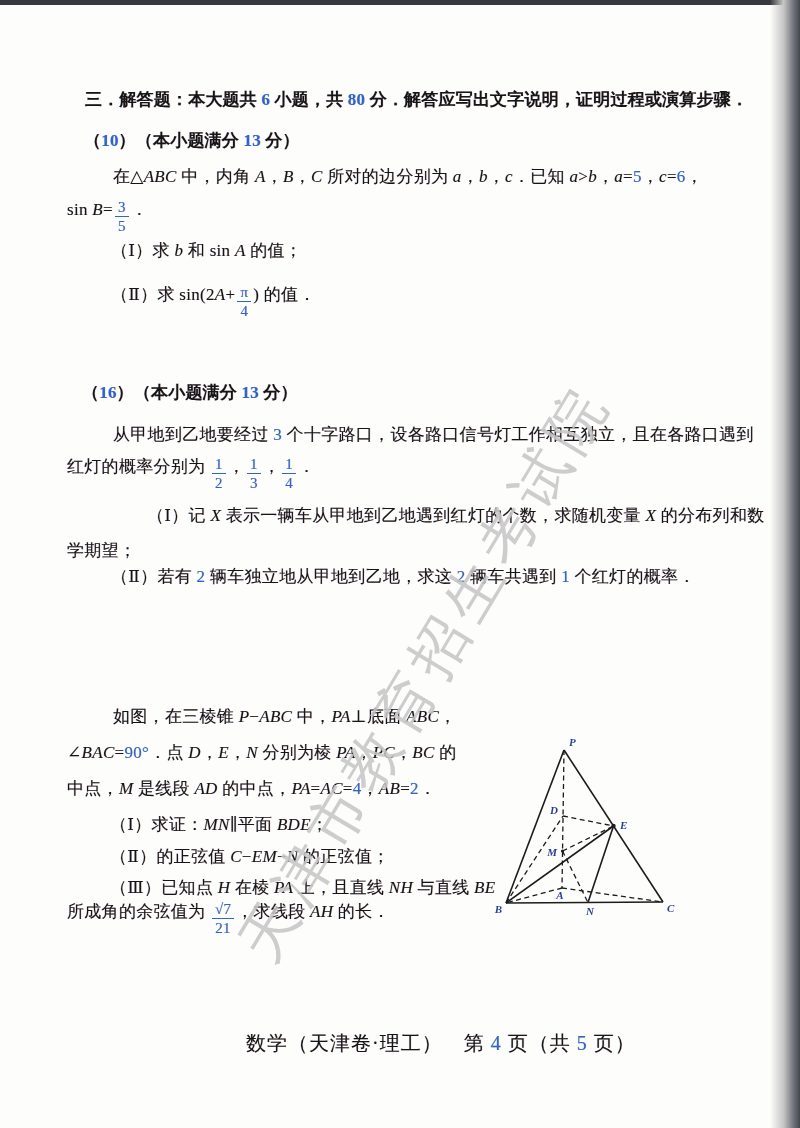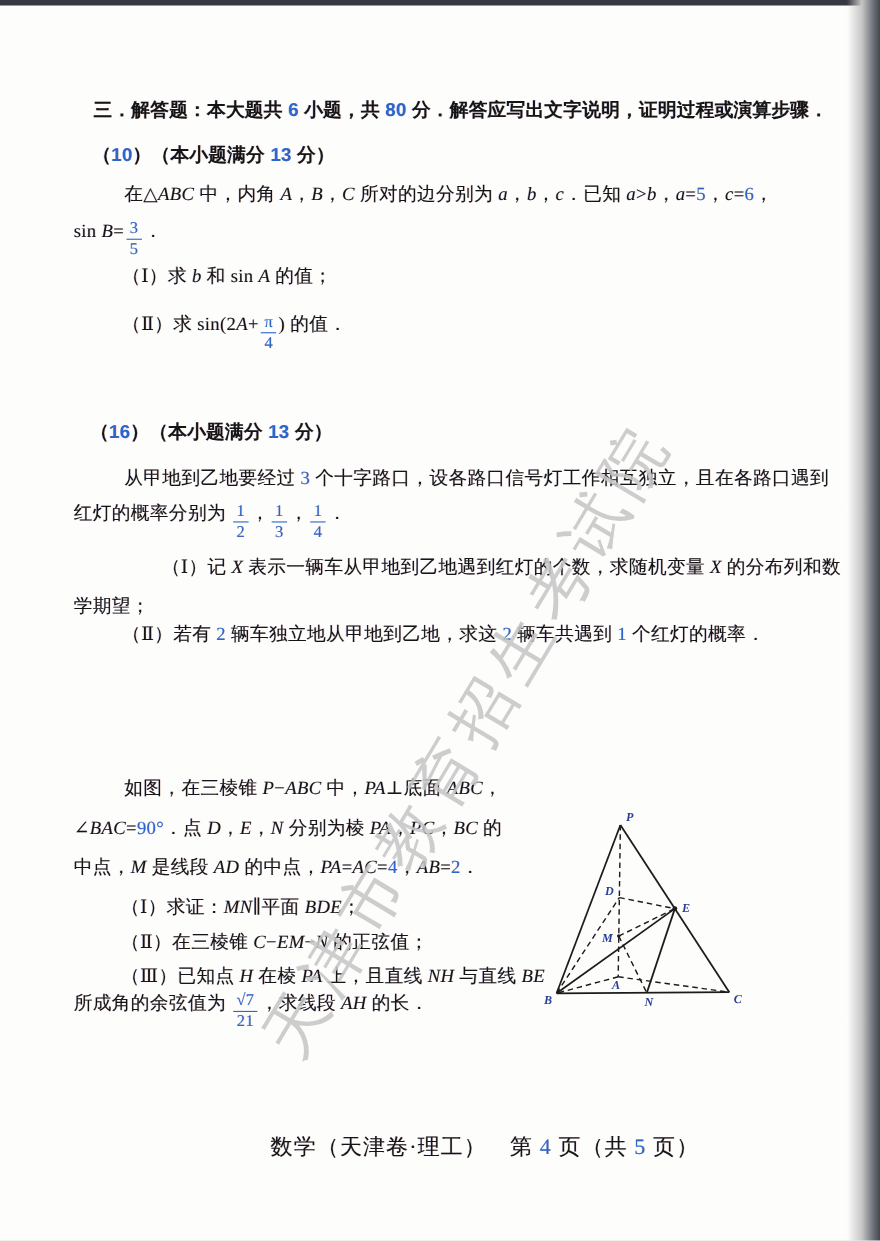--- a/index.html
+++ b/index.html
@@ -3,21 +3,21 @@
 <meta charset="utf-8">
 <style>
   html,body{margin:0;padding:0;background:#d9d9d9;}
   .page{position:relative;width:800px;height:1128px;margin:0 auto;background:#fdfdfc;overflow:hidden;
         font-family:"Liberation Serif","DejaVu Serif",serif;color:#151515;}
   .topbar{position:absolute;left:0;top:0;width:800px;height:5px;background:#363940;}
   .edge-right{position:absolute;top:0;right:0;width:30px;height:1128px;
         background:linear-gradient(to right, rgba(200,200,200,0) 0%, #c6c6c6 45%, #70747c 78%, #43464d 100%);}
   .line{position:absolute;white-space:nowrap;font-size:17px;line-height:24px;letter-spacing:0.3px;
         text-shadow:0.5px 0 rgba(190,60,20,0.22), -0.5px 0 rgba(30,70,200,0.22);}
-  .hd{font-family:Liberation Sans, sans-serif;font-weight:700;letter-spacing:0.2px;text-align:center;}
+  .hd{font-family:Liberation Serif, serif;font-weight:700;letter-spacing:0.2px;text-align:center;}
   .it{font-style:italic;}
   .n{color:#2a66cc;}
   .frac{display:inline-block;text-align:center;vertical-align:-1.05em;line-height:1.08;margin:0 2px;font-size:15px;}
   .frac .fn{display:block;border-bottom:1.3px solid currentColor;padding:0 3px 1px;}
   .frac .fd{display:block;padding-top:1px;}
   .watermark{position:absolute;left:95px;top:635px;width:660px;height:76px;line-height:76px;text-align:center;
         transform:rotate(-59deg);transform-origin:center;color:#c7c7c7;font-size:58px;letter-spacing:8px;
         white-space:nowrap;z-index:6;pointer-events:none;opacity:0.88;}
   .figure{position:absolute;left:488px;top:728px;width:200px;height:200px;}
   .figure .edge{stroke:#1c1c1c;stroke-width:1.6;fill:none;}
@@ -49,21 +49,21 @@
   <div class="line" style="left:113px;top:423px;"><span class="">从甲地到乙地要经过 </span><span class="n">3</span><span class=""> 个十字路口，设各路口信号灯工作相互独立，且在各路口遇到</span></div>
   <div class="line" style="left:67px;top:455px;"><span class="">红灯的概率分别为 </span><span class="frac n"><span class="fn">1</span><span class="fd">2</span></span><span class="">，</span><span class="frac n"><span class="fn">1</span><span class="fd">3</span></span><span class="">，</span><span class="frac n"><span class="fn">1</span><span class="fd">4</span></span><span class="">．</span></div>
   <div class="line" style="left:118px;top:504px;margin-left:29px;"><span class="">（Ⅰ）记 </span><span class="it">X</span><span class=""> 表示一辆车从甲地到乙地遇到红灯的个数，求随机变量 </span><span class="it">X</span><span class=""> 的分布列和数</span></div>
   <div class="line" style="left:67px;top:539px;text-align:center;"><span class="">学期望；</span></div>
   <div class="line" style="left:111px;top:565px;"><span class="">（Ⅱ）若有 </span><span class="n">2</span><span class=""> 辆车独立地从甲地到乙地，求这 </span><span class="n">2</span><span class=""> 辆车共遇到 </span><span class="n">1</span><span class=""> 个红灯的概率．</span></div>
 
   <div class="line" style="left:113px;top:705px;"><span class="">如图，在三棱锥 </span><span class="it">P</span><span class="">−</span><span class="it">ABC</span><span class=""> 中，</span><span class="it">PA</span><span class="">⊥底面 </span><span class="it">ABC</span><span class="">，</span></div>
   <div class="line" style="left:67px;top:741px;"><span class="">∠</span><span class="it">BAC</span><span class="">=</span><span class="n">90°</span><span class="">．点 </span><span class="it">D</span><span class="">，</span><span class="it">E</span><span class="">，</span><span class="it">N</span><span class=""> 分别为棱 </span><span class="it">PA</span><span class="">，</span><span class="it">PC</span><span class="">，</span><span class="it">BC</span><span class=""> 的</span></div>
   <div class="line" style="left:67px;top:777px;"><span class="">中点，</span><span class="it">M</span><span class=""> 是线段 </span><span class="it">AD</span><span class=""> 的中点，</span><span class="it">PA</span><span class="">=</span><span class="it">AC</span><span class="">=</span><span class="n">4</span><span class="">，</span><span class="it">AB</span><span class="">=</span><span class="n">2</span><span class="">．</span></div>
   <div class="line" style="left:110px;top:813px;"><span class="">（Ⅰ）求证：</span><span class="it">MN</span><span class="">∥平面 </span><span class="it">BDE</span><span class="">；</span></div>
-  <div class="line" style="left:110px;top:845px;"><span class="">（Ⅱ）在三棱锥 </span><span class="it">C</span><span class="">−</span><span class="it">EM</span><span class="">−</span><span class="it">N</span><span class=""> 的正弦值；</span></div>
+  <div class="line" style="left:110px;top:845px;"><span class="">（Ⅱ）的正弦值 </span><span class="it">C</span><span class="">−</span><span class="it">EM</span><span class="">−</span><span class="it">N</span><span class=""> 的正弦值；</span></div>
   <div class="line" style="left:110px;top:876px;"><span class="">（Ⅲ）已知点 </span><span class="it">H</span><span class=""> 在棱 </span><span class="it">PA</span><span class=""> 上，且直线 </span><span class="it">NH</span><span class=""> 与直线 </span><span class="it">BE</span></div>
   <div class="line" style="left:67px;top:900px;"><span class="">所成角的余弦值为 </span><span class="frac n"><span class="fn">√7</span><span class="fd">21</span></span><span class="">，求线段 </span><span class="it">AH</span><span class=""> 的长．</span></div>
 
   <svg class="figure" viewBox="0 0 200 200">
       <line x1="76" y1="22" x2="18" y2="175" class="edge"></line>
       <line x1="76" y1="22" x2="175" y2="174" class="edge"></line>
       <line x1="18" y1="175" x2="175" y2="174" class="edge"></line>
       <line x1="18" y1="175" x2="125.5" y2="98" class="edge"></line>
       <line x1="125.5" y1="98" x2="100" y2="174.6" class="edge"></line>
       <line x1="76" y1="22" x2="74" y2="160" class="edge dash"></line>

